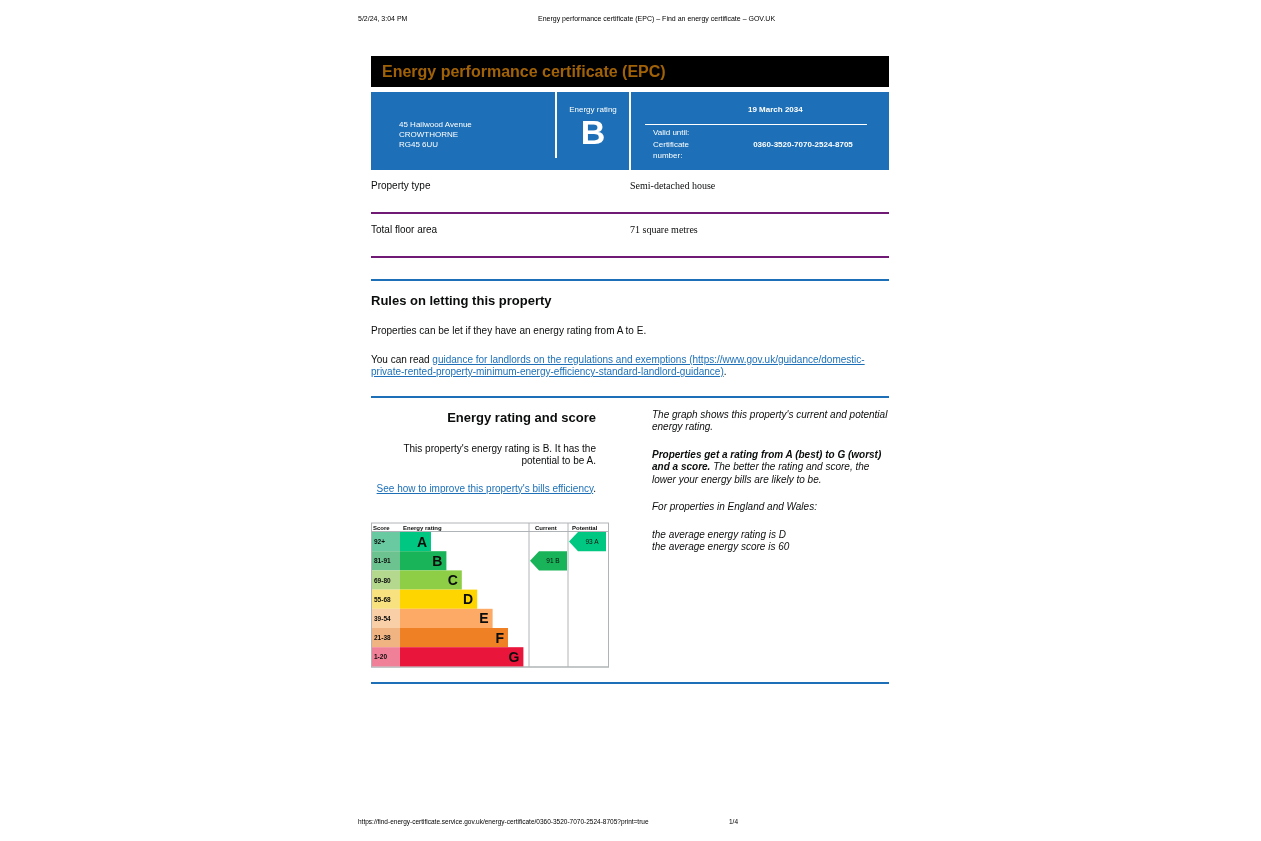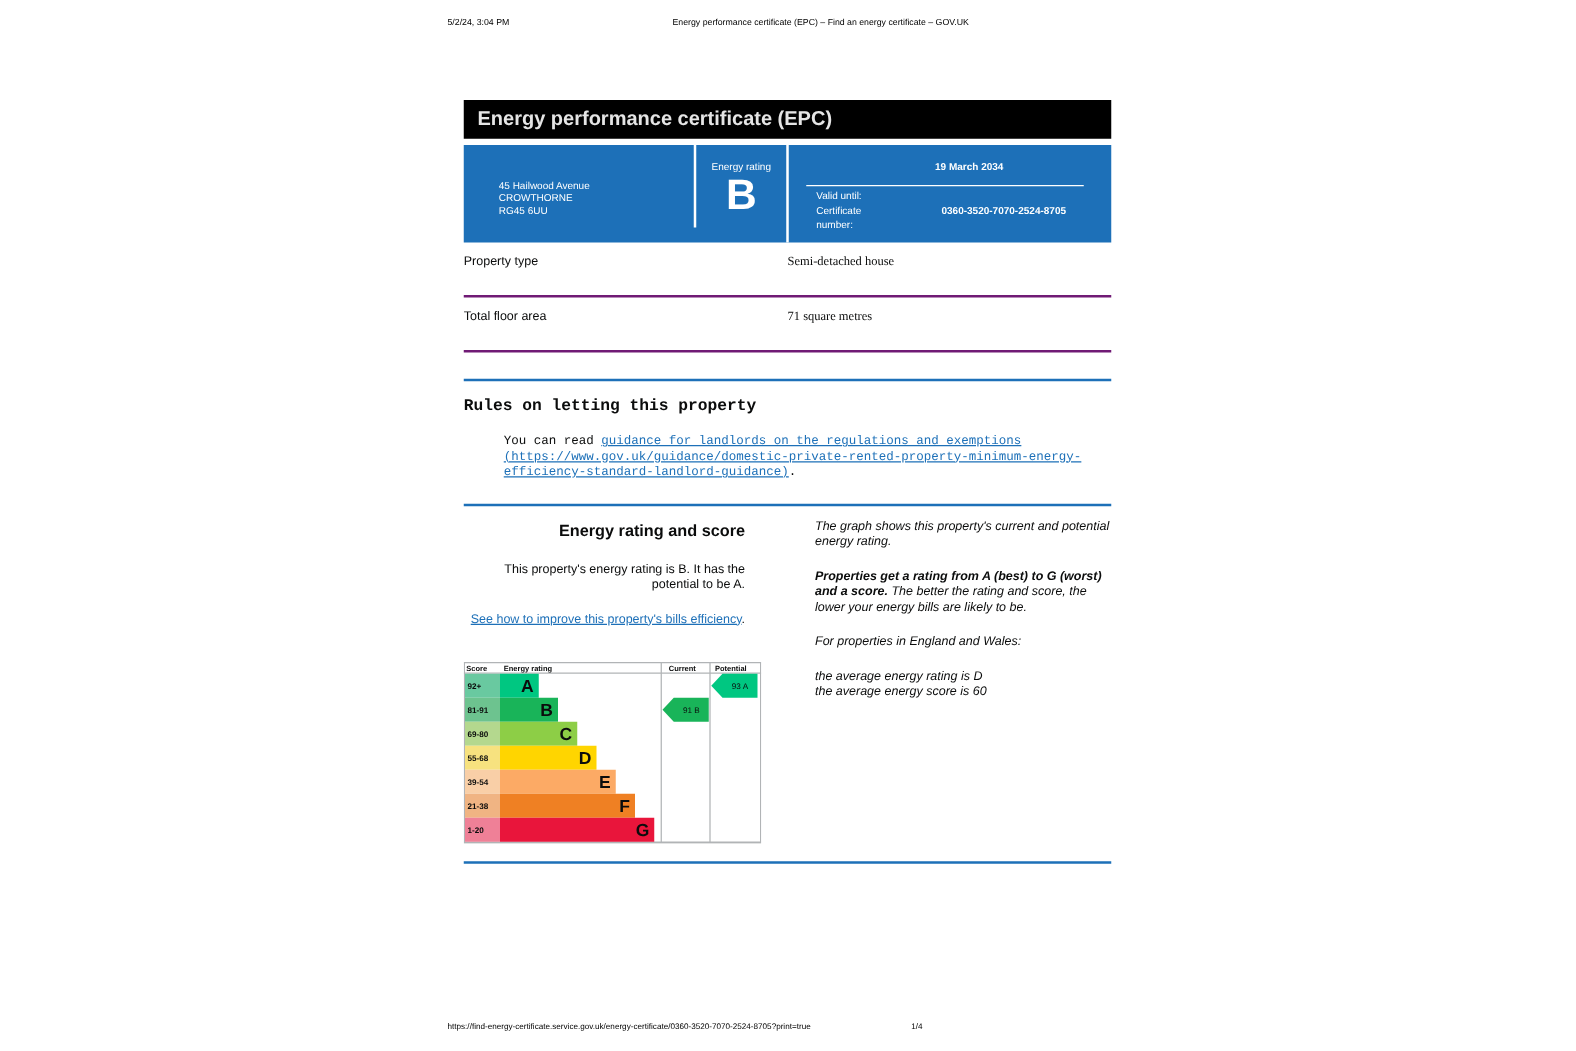--- a/index.html
+++ b/index.html
@@ -9,22 +9,22 @@
     }
     .print-header { position: absolute; top: 15px; left: 358px; width: 452px; font-size: 7px; color: #000; }
     .print-header .date { position: absolute; left: 0; top: 0; white-space: nowrap; }
     .print-header .ptitle { position: absolute; left: 180px; top: 0; white-space: nowrap; }
     .print-footer { position: absolute; top: 818px; left: 358px; width: 545px; font-size: 6.5px; color: #000; }
     .print-footer .url { position: absolute; left: 0; top: 0; white-space: nowrap; }
     .print-footer .page { position: absolute; right: 0; top: 0; }
 
     .page { position: absolute; left: 371px; top: 56px; width: 518px; }
     .title-bar {
-      background: #000; color: #e5e5e5; height: 31px; font-size: 16px; font-weight: bold;
-      line-height: 31px; padding-left: 11px; margin-top: 24px;
+      background: #000; color: #a16207; height: 31px; font-size: 16px; font-weight: bold;
+      line-height: 31px; padding-left: 11px;
     }
     .epc-box {
       margin-top: 5px; background: #1d70b8; height: 78px; position: relative; color: #fff;
     }
     .epc-box .addr { position: absolute; left: 28px; top: 28px; font-size: 8px; line-height: 10px; }
     .epc-box .vdiv1 { position: absolute; left: 184px; top: 0; width: 2px; height: 66px; background: #fff; }
     .epc-box .vdiv2 { position: absolute; left: 258px; top: 0; width: 2px; height: 78px; background: #fff; }
     .epc-box .rating-label { position: absolute; left: 186px; width: 72px; top: 13px; font-size: 8px; text-align: center; }
     .epc-box .rating-letter { position: absolute; left: 186px; width: 72px; top: 22px; font-size: 34px; font-weight: bold; text-align: center; line-height: 36px; }
     .epc-box .valid-label { position: absolute; left: 282px; top: 13px; font-size: 8px; margin-top: 23px; }
@@ -32,27 +32,27 @@
     .epc-box .hdiv { position: absolute; left: 274px; top: 68px; width: 222px; height: 1px; background: #fff; top: 68px; }
     .epc-box .hdiv { top: 68px; }
     .epc-box .cert-label { position: absolute; left: 282px; top: 47px; font-size: 8px; line-height: 11px; }
     .epc-box .cert-value { position: absolute; left: 377px; top: 47px; font-size: 8px; font-weight: bold; line-height: 11px; width: 110px; text-align: center; }
 
     .sumrow { position: relative; height: 42px; border-bottom: 2px solid #701a75; font-size: 10px; }
     .sumrow .k { position: absolute; left: 0; top: 10px; }
     .sumrow .v { position: absolute; left: 259px; top: 10px; font-family: Liberation Serif, serif; }
 
     .section { border-top: 2px solid #1d70b8; margin-top: 21px; }
-    .section.rules { margin-top: 21px; font-family: Liberation Mono, monospace; }
+    .section.rules { margin-top: 21px; }
     h2 { font-size: 13px; font-weight: bold; margin: 12px 0 0 0; }
     p { font-size: 10px; margin: 0; line-height: 12.5px; }
     a.link { color: #1d70b8; text-decoration: underline; }
 
     .rules p.p1 { margin-top: 17px; }
-    .rules p.p2 { margin-top: 16px; margin-left: 32px; }
+    .rules p.p2 { margin-top: 16px; }
 
     .score-section { position: relative; height: 284px; }
     .score-left { position: absolute; left: 0; top: 0; width: 225px; text-align: right; }
     .score-left p.p1 { margin-top: 18px; }
     .score-left p.p2 { margin-top: 15px; }
     .score-right { position: absolute; left: 281px; top: 11px; width: 240px; font-style: italic; }
     .score-right p { margin-bottom: 15px; }
     .score-right p.avg { margin-bottom: 0; }
 
     .chart { position: absolute; left: 0; top: 124px; width: 238px; height: 146px; }
@@ -90,20 +90,21 @@
     <span class="k">Property type</span>
     <span class="v">Semi-detached house</span>
   </div>
   <div class="sumrow">
     <span class="k">Total floor area</span>
     <span class="v">71 square metres</span>
   </div>
 
   <div class="section rules">
     <h2>Rules on letting this property</h2>
+    <p class="p1">Properties can be let if they have an energy rating from A to E.</p>
     <p class="p2"><span>You can read </span><a class="link" href="#">guidance for landlords on the regulations and exemptions (https://www.gov.uk/guidance/domestic-private-rented-property-minimum-energy-efficiency-standard-landlord-guidance)</a><span>.</span></p>
   </div>
 
   <div class="section" style="margin-top:17px">
     <div class="score-section">
       <div class="score-left">
         <h2>Energy rating and score</h2>
         <p class="p1">This property's energy rating is B. It has the potential to be A.</p>
         <p class="p2"><a class="link" href="#">See how to improve this property's bills efficiency</a><span>.</span></p>
       </div>

